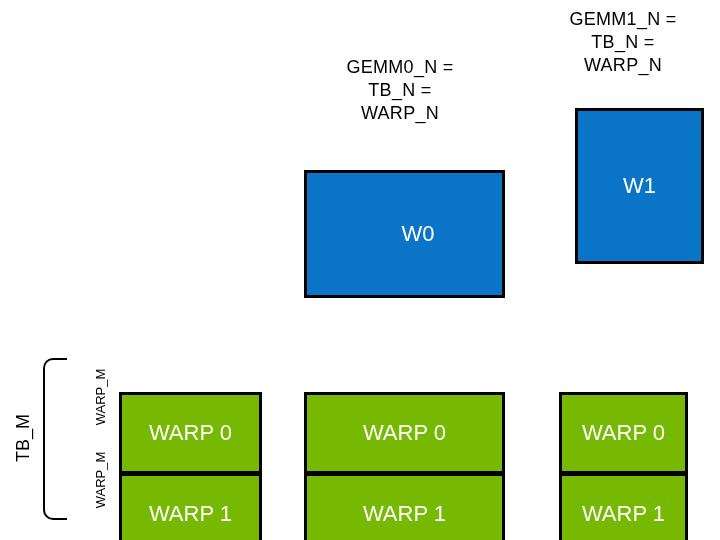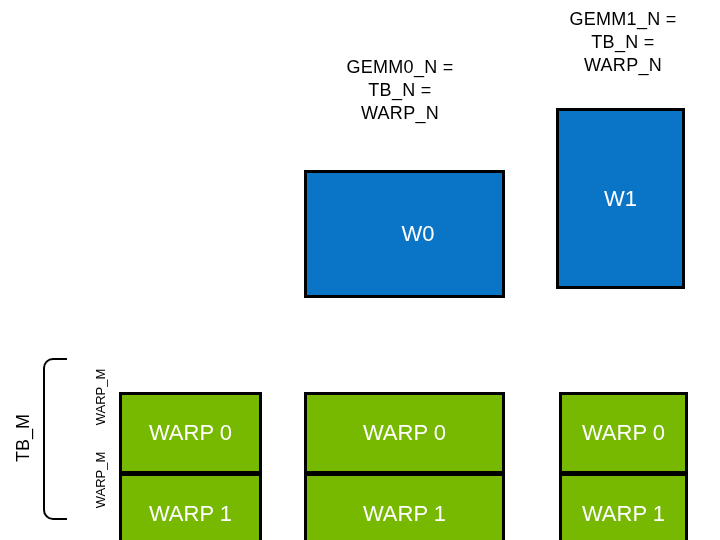--- a/index.html
+++ b/index.html
@@ -28,21 +28,21 @@
     background: var(--blue, #0a74c6);
     border: 3px solid var(--border, #000);
     box-sizing: border-box;
     display: flex;
     align-items: center;
     justify-content: center;
     color: var(--box_text, #fff);
     font-size: 22px;
   }
   #w0 { left: 304px; top: 170px; width: 201px; height: 128px; padding-left: 27px; }
-  #w1 { left: 556px; top: 108px; width: 129px; height: 181px; }
+  #w1 { left: 575px; top: 108px; width: 129px; height: 156px; }
   .warp-col { position: absolute; top: 360px; }
   #col-left   { left: 119px; width: 143px; }
   #col-middle { left: 304px; width: 201px; }
   #col-right  { left: 559px; width: 129px; }
   .warp-box {
     height: 82px;
     background: var(--green, #76b900);
     border: 3px solid var(--border, #000);
     box-sizing: border-box;
     display: flex;

